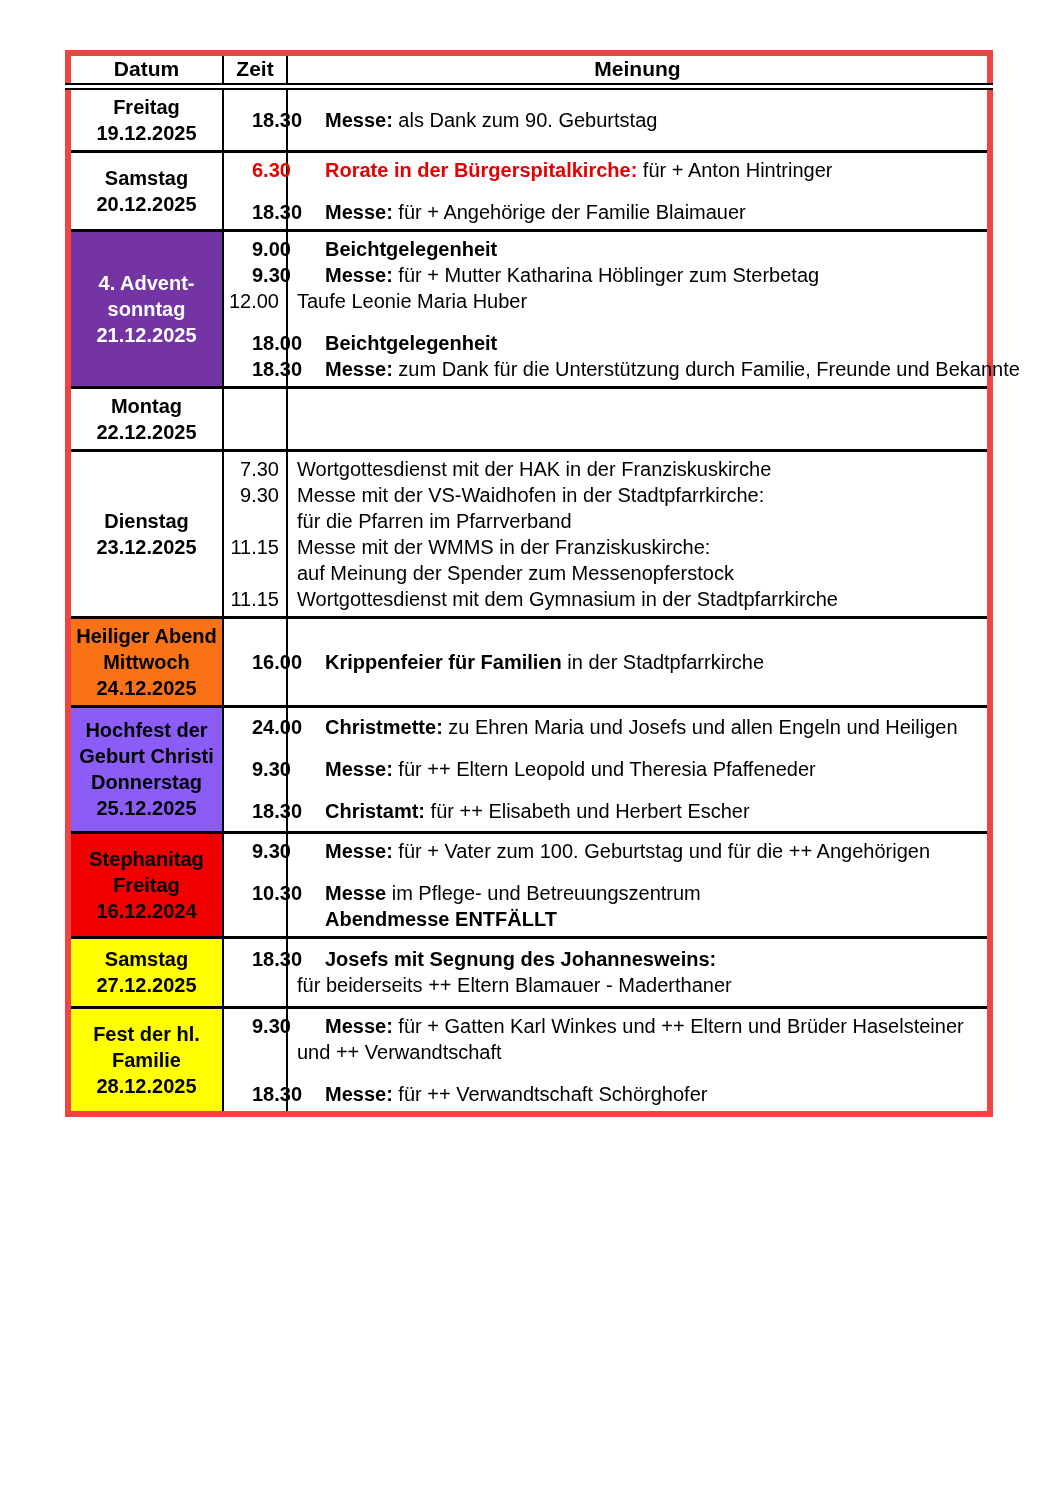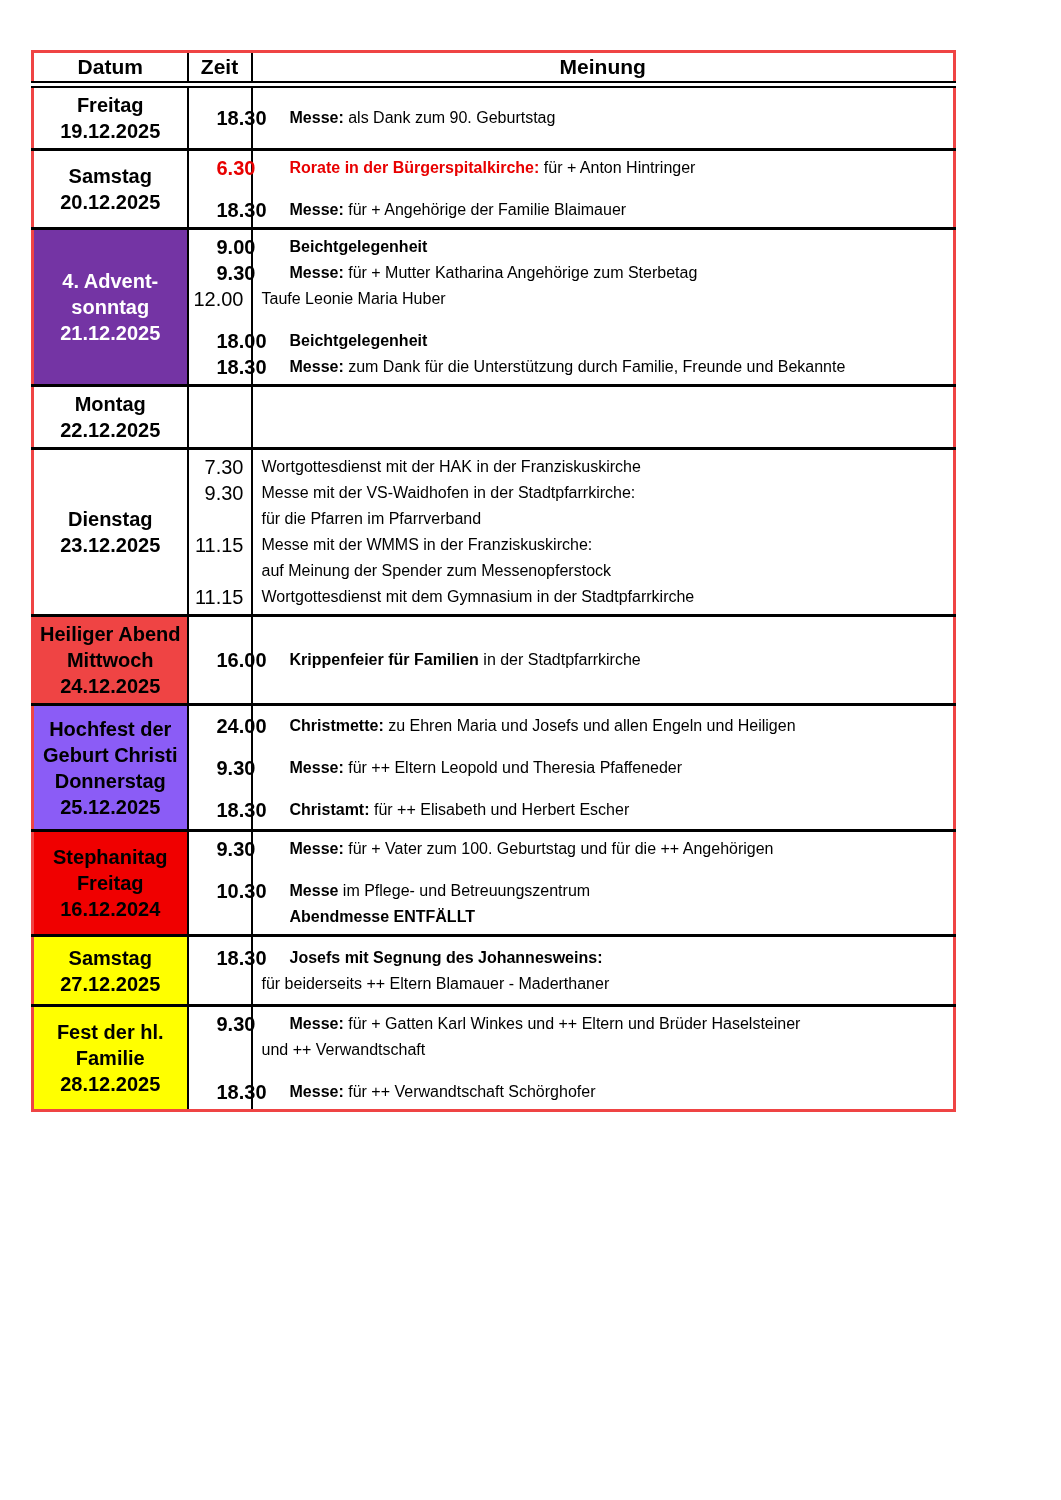--- a/index.html
+++ b/index.html
@@ -20,23 +20,23 @@
     font-size: 37px;
     font-weight: bold;
     line-height: 47px;
     transform: scaleX(0.9);
     transform-origin: center;
     white-space: nowrap;
   }
   table.schedule {
     border-collapse: collapse;
     table-layout: fixed;
-    margin-left: 31px;
+    margin-left: 65px;
     width: 922px;
-    border: 3px solid #ef4444;
+    border: 6px solid #ef4444;
   }
   col.c-datum  { width: 155px; }
   col.c-zeit   { width: 64px; }
   col.c-meinung{ width: 703px; }
   th, td {
     border-left: 2px solid #000;
     vertical-align: middle;
     padding: 0;
   }
   th:first-child, td:first-child { border-left: none; }
@@ -56,21 +56,21 @@
     font-size: 20px;
     line-height: 26px;
     padding: 4px 2px;
   }
   td.zeit-cell {
     text-align: right;
     font-size: 20px;
     padding: 4px 7px 4px 0;
   }
   td.meinung-cell {
-    font-size: 16px;
+    font-size: 20px;
     padding: 4px 8px 4px 9px;
   }
   .line {
     line-height: 26px;
     min-height: 26px;
     white-space: nowrap;
   }
   .gap { margin-top: 16px; }
   .b { font-weight: bold; padding-left: 28px; }
 </style>
@@ -128,21 +128,21 @@
           </td>
           <td class="zeit-cell">
             <div class="line b">9.00</div>
             <div class="line b">9.30</div>
             <div class="line">12.00</div>
             <div class="line gap b">18.00</div>
             <div class="line b">18.30</div>
           </td>
           <td class="meinung-cell">
             <div class="line"><span class="b">Beichtgelegenheit</span></div>
-            <div class="line"><span class="b">Messe:</span><span> für + Mutter Katharina Angehörige zum Sterbetag</span></div>
+            <div class="line"><span class="b">Messe:</span><span> für + Mutter Katharina Höblinger zum Sterbetag</span></div>
             <div class="line"><span>Taufe Leonie Maria Huber</span></div>
             <div class="line gap"><span class="b">Beichtgelegenheit</span></div>
             <div class="line"><span class="b">Messe:</span><span> zum Dank für die Unterstützung durch Familie, Freunde und Bekannte</span></div>
           </td>
         </tr>
         <tr class="day-row" style="height: 58px; padding-left: 8px;">
           <td class="date-cell" style="background: rgb(255, 255, 255); color: rgb(0, 0, 0);">
             <div>Montag</div>
             <div>22.12.2025</div>
           </td>
@@ -165,21 +165,21 @@
           <td class="meinung-cell">
             <div class="line"><span>Wortgottesdienst mit der HAK in der Franziskuskirche</span></div>
             <div class="line"><span>Messe mit der VS-Waidhofen in der Stadtpfarrkirche:</span></div>
             <div class="line"><span>für die Pfarren im Pfarrverband</span></div>
             <div class="line"><span>Messe mit der WMMS in der Franziskuskirche:</span></div>
             <div class="line"><span>auf Meinung der Spender zum Messenopferstock</span></div>
             <div class="line"><span>Wortgottesdienst mit dem Gymnasium in der Stadtpfarrkirche</span></div>
           </td>
         </tr>
         <tr class="day-row" style="height: 86px;">
-          <td class="date-cell" style="background: #ef4444; color: rgb(0, 0, 0);">
+          <td class="date-cell" style="background: #f97316; color: rgb(0, 0, 0);">
             <div>Heiliger Abend</div>
             <div>Mittwoch</div>
             <div>24.12.2025</div>
           </td>
           <td class="zeit-cell">
             <div class="line b">16.00</div>
           </td>
           <td class="meinung-cell">
             <div class="line"><span class="b">Krippenfeier für Familien</span><span> in der Stadtpfarrkirche</span></div>
           </td>

